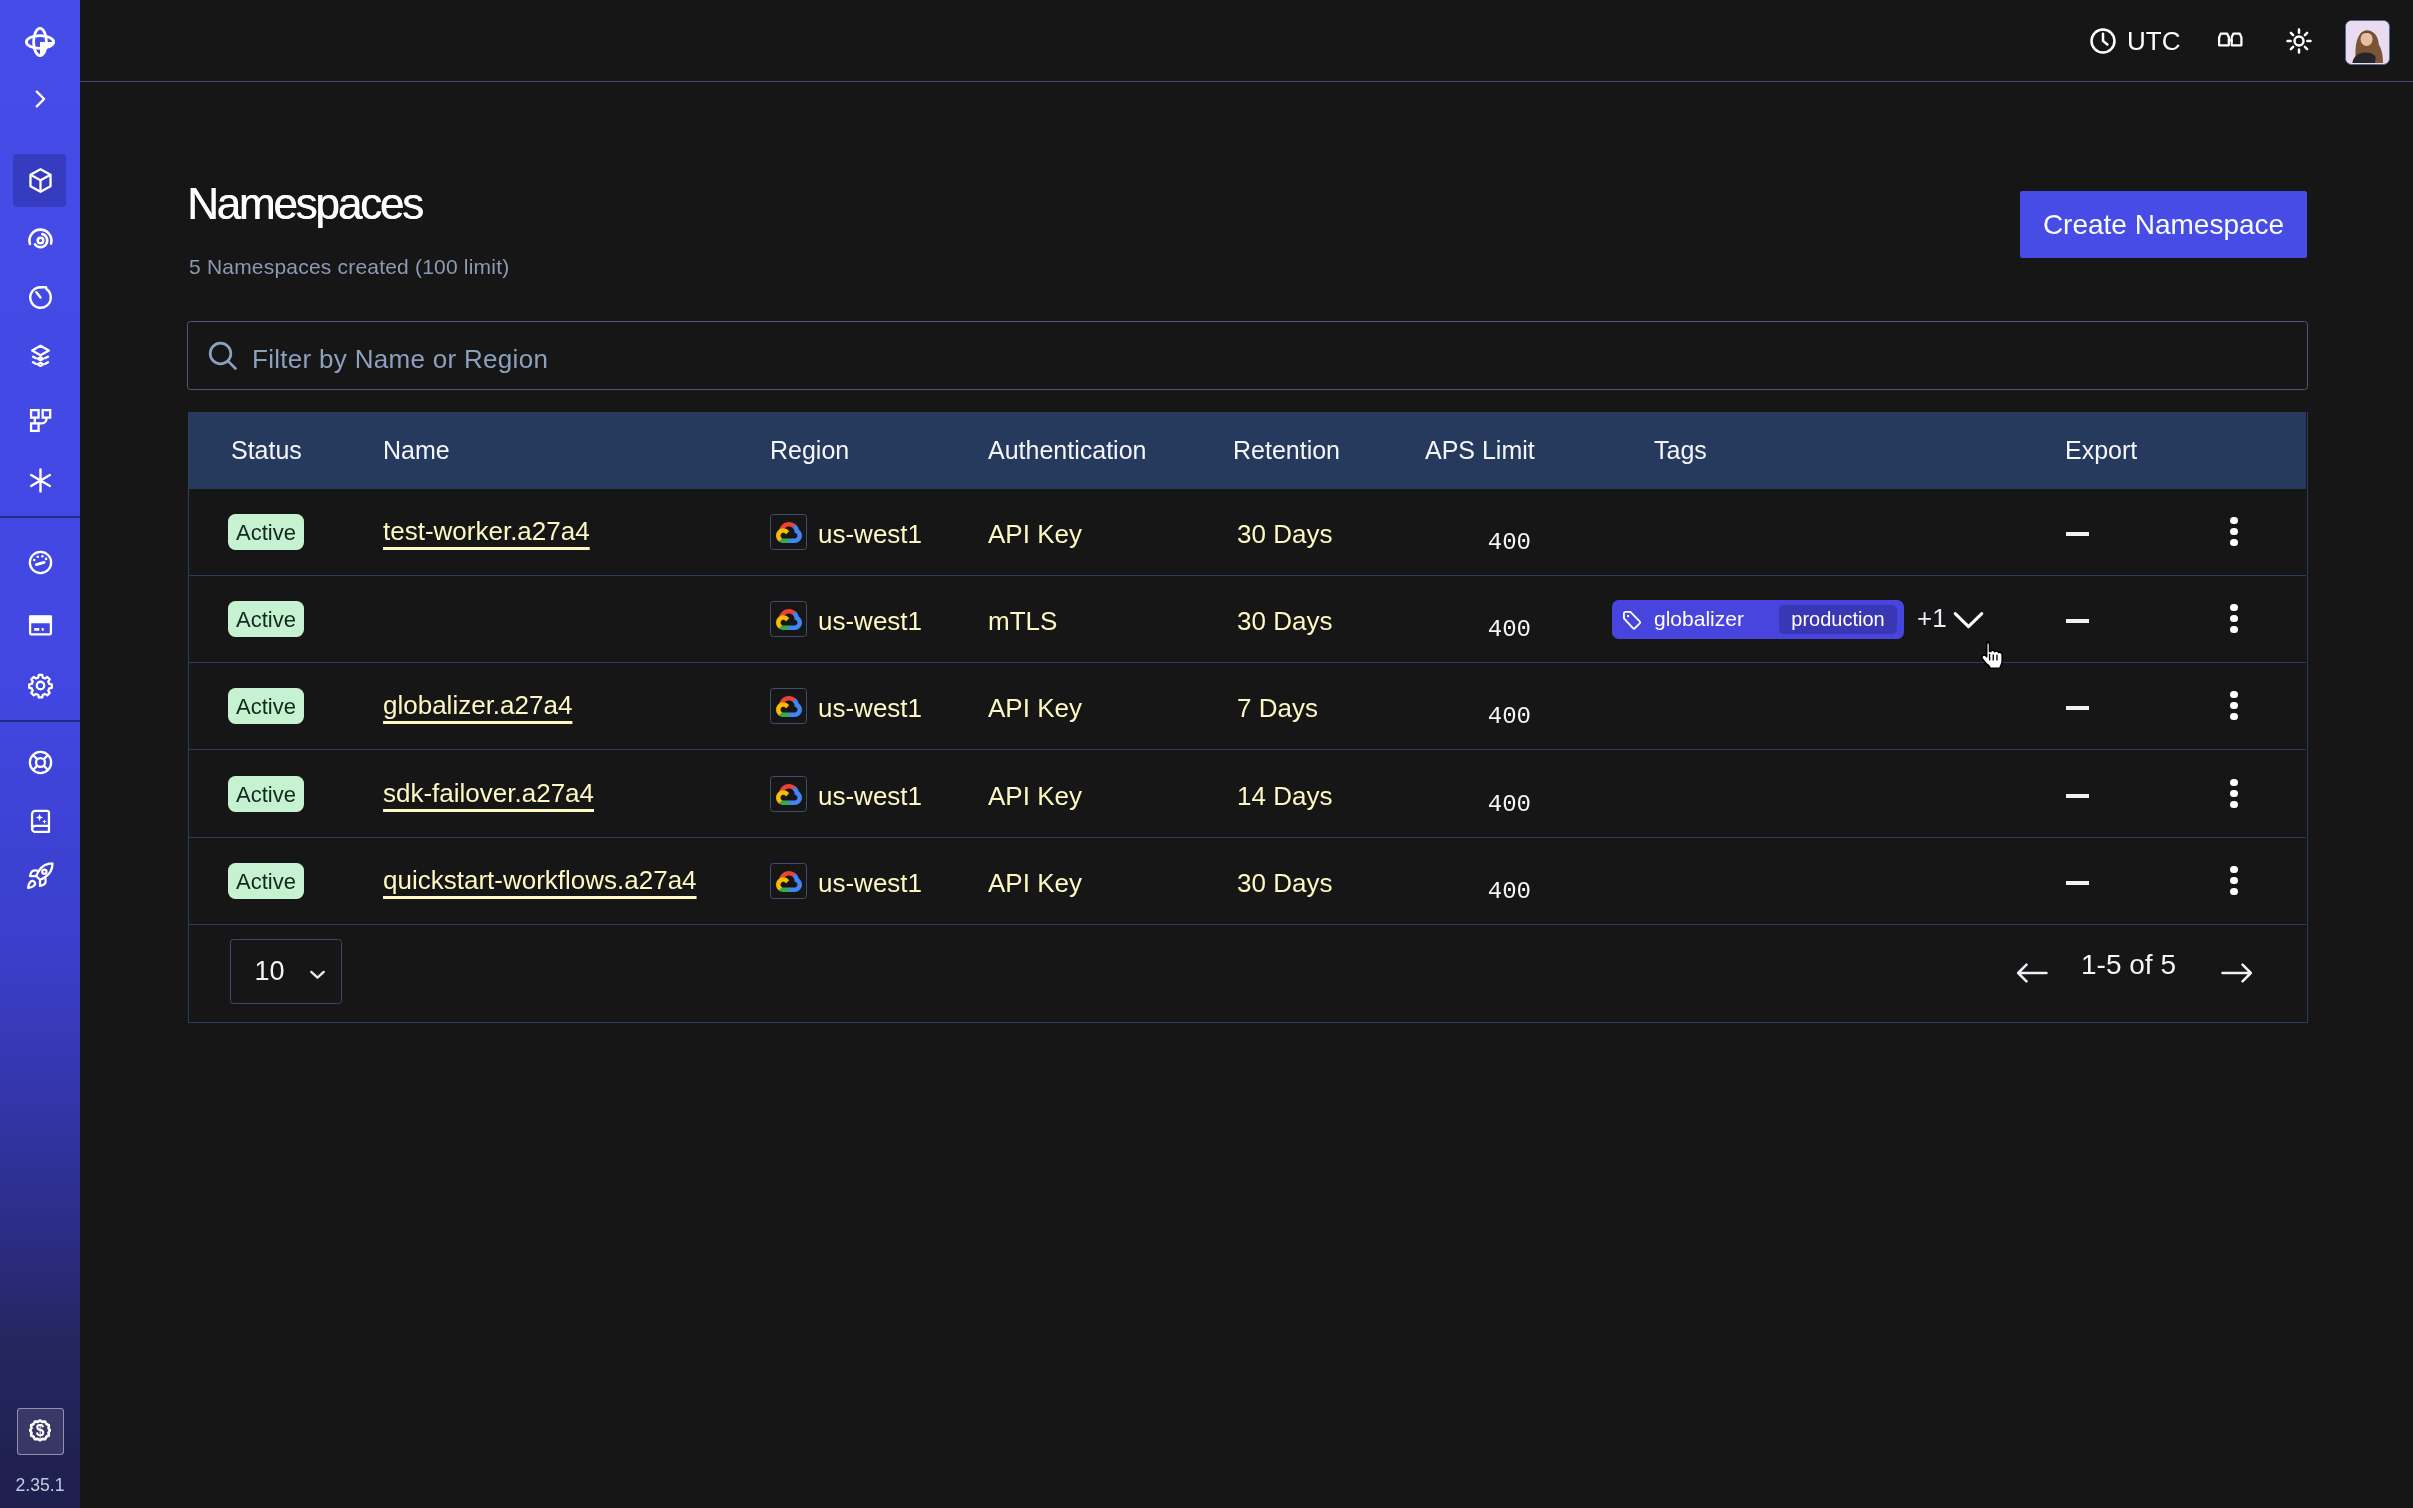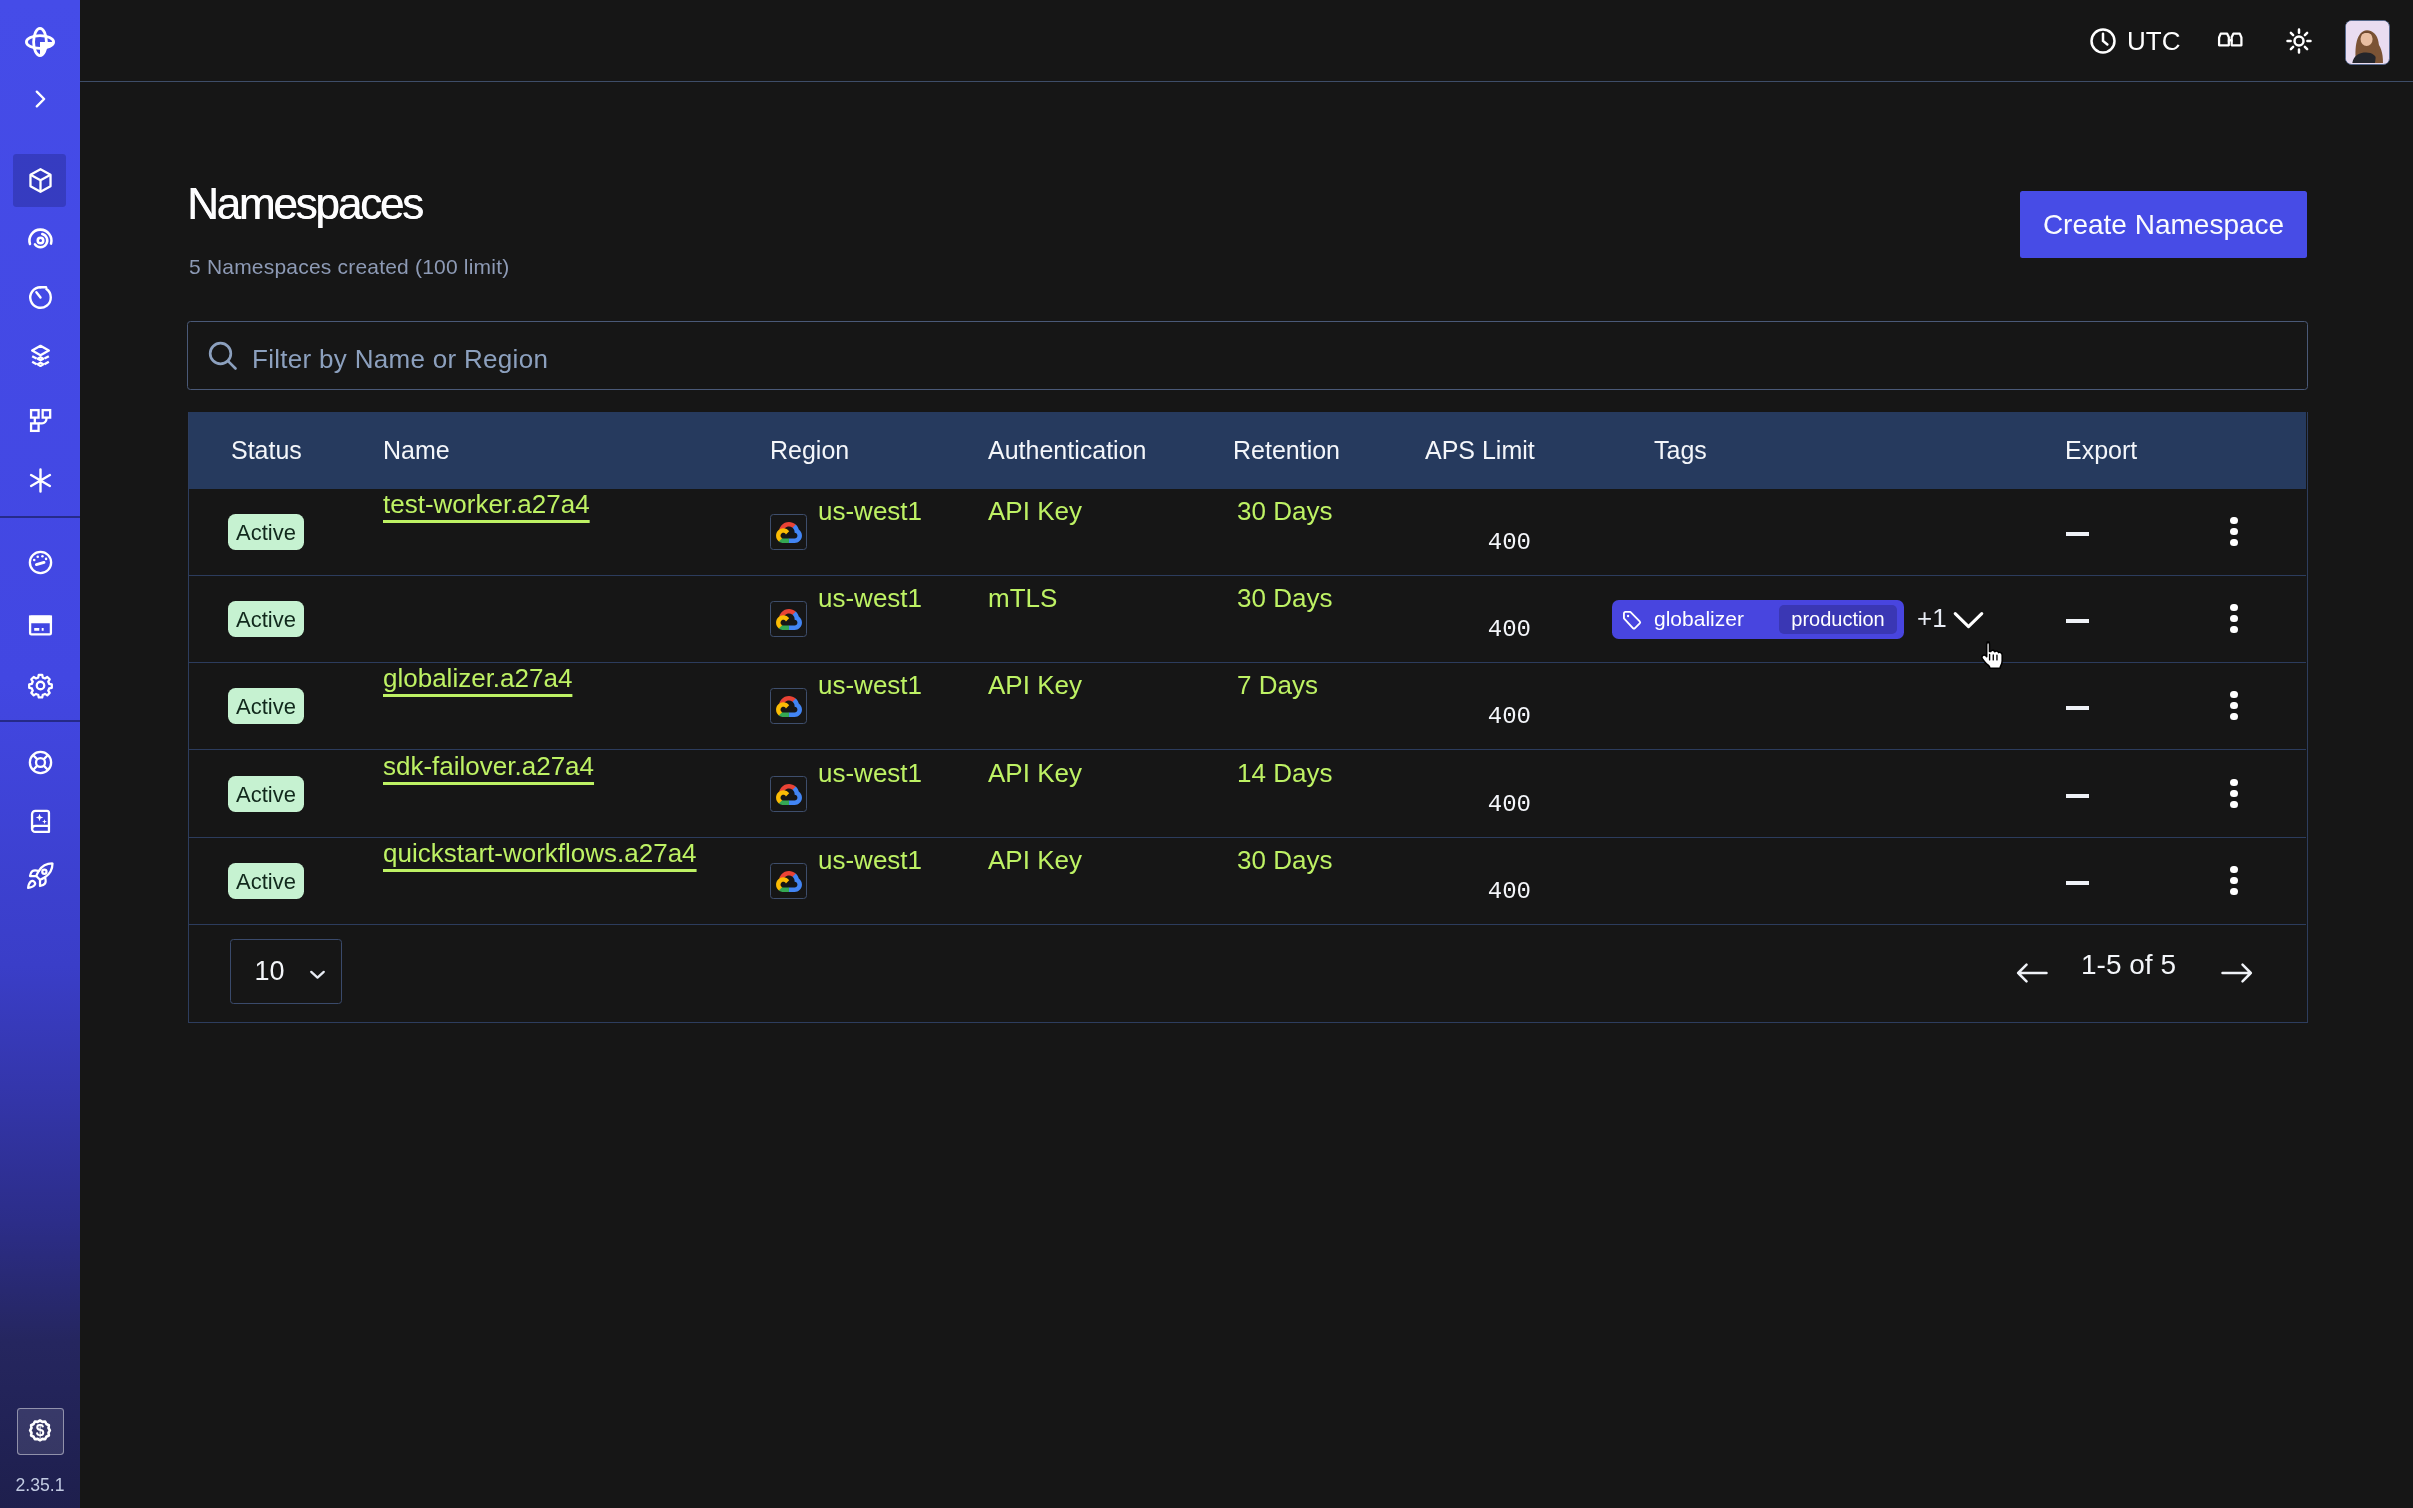--- a/index.html
+++ b/index.html
@@ -16,21 +16,21 @@
 #title { position:absolute; left:187px; top:179px; font-size:44px; font-weight:400; letter-spacing:-2.2px; color:#FDFDFE; text-shadow:0.5px 0 0 #FDFDFE; }
 #subtitle { position:absolute; left:189px; top:255px; font-size:21px; color:#8D9AB5; letter-spacing:0.2px; }
 #createbtn { position:absolute; left:2020px; top:191px; width:287px; height:67px; background:#474CE6; border-radius:2.5px; color:#FAFBFE; font-size:28px; display:flex; align-items:center; justify-content:center; }
 #search { position:absolute; left:187px; top:321px; width:2121px; height:69px; border:1.7px solid #4A5977; border-radius:3.4px; }
 #search .ph { position:absolute; left:64px; top:22px; font-size:26px; color:#8CA0BE; letter-spacing:0.3px; }
 #search svg { position:absolute; left:28px; top:11px; }
 #tablewrap { position:absolute; left:188px; top:412px; width:2120px; height:611px; border:1.7px solid #2D3D5E; border-top:none; }
 #thead { position:absolute; left:0px; top:0px; width:2117px; height:77px; background:#263A5E; }
 .th { position:absolute; top:0; height:77px; display:flex; align-items:center; color:#F4F6FA; font-size:25px; font-weight:400; }
 .row { position:absolute; left:0; width:2117px; height:87px; border-bottom:1.7px solid #2C3C5D; }
-.cell { position:absolute; top:0; height:85px; display:flex; align-items:flex-start; color:#bef264; font-size:26px; padding-top:6.7px; }
+.cell { position:absolute; top:0; height:85px; display:flex; align-items:center; color:#fef9c3; font-size:26px; padding-top:6.7px; }
 .cell.nm { padding-top:0; }
 .badge { position:absolute; left:39px; top:25px; width:76px; height:36px; background:#C6F2D1; border-radius:7.5px; color:#11291C; font-size:22px; display:flex; align-items:center; justify-content:center; padding-top:2.5px; }
 .name { text-decoration:underline; text-underline-offset:6.7px; text-decoration-thickness:2.5px; }
 .gtile { position:absolute; left:581px; top:25px; width:37px; height:36px; border:1.7px solid #3E4E6C; border-radius:3.4px; display:flex; align-items:center; justify-content:center; }
 .aps { position:absolute; right:775px; top:0; height:85px; display:flex; align-items:center; padding-top:22px; font-family:"Liberation Mono",monospace; font-size:24px; color:#F4F6FA; }
 .dash { position:absolute; left:1877px; top:0; height:85px; display:flex; align-items:center; padding-top:4.2px; }
 .dash i { display:block; width:22.6px; height:4.2px; background:#EFF2F7; }
 .kebab { position:absolute; left:2041px; top:0; height:85px; display:flex; flex-direction:column; justify-content:center; gap:3.4px; }
 .kebab i { display:block; width:7.5px; height:7.5px; border-radius:50%; background:#FFFFFF; }
 #pgn { position:absolute; left:0; top:513px; width:2117px; height:98px; }

